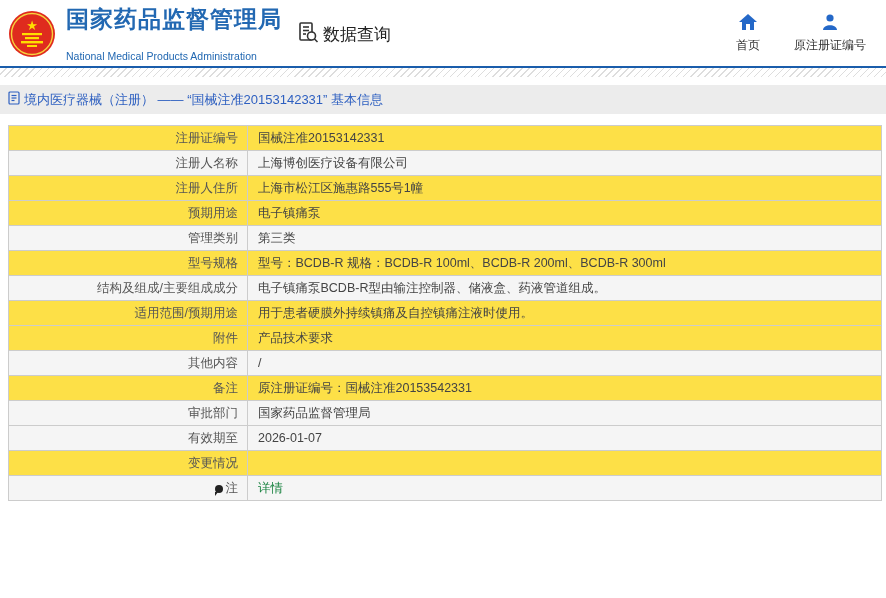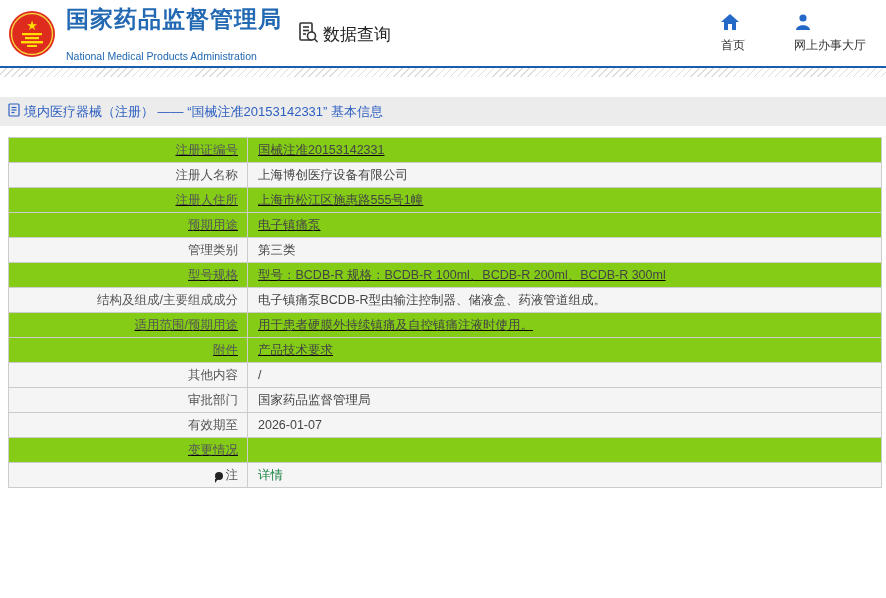--- a/index.html
+++ b/index.html
@@ -9,37 +9,37 @@
   
   .header { display:flex; align-items:center; height:66px; padding:6px 14px 4px 8px; background:#fff; }
   .emblem { width:48px; height:48px; flex:0 0 48px; }
   .title-block { margin-left:10px; }
   .title-cn { font-size:23px; font-weight:bold; color:#2268b2; letter-spacing:1px; line-height:1.15; }
   .title-en { font-size:10.5px; color:#2268b2; margin-top:18px; }
   .data-query { display:flex; align-items:center; margin-left:14px; gap:3px; }
   .data-query-label { font-size:17px; color:#222; font-weight:500; }
   .header-spacer { flex:1; }
   .top-nav { display:flex; gap:34px; margin-right:6px; }
-  .nav-item { display:flex; flex-direction:column; gap:3px; cursor:pointer;margin-left:15px; }
+  .nav-item { display:flex; flex-direction:column; align-items:center; gap:3px; cursor:pointer; }
   .nav-label { font-size:12px; color:#333; white-space:nowrap; }
 
   
   .blue-line { height:2px; background:#1a5dab; }
   .stripe-band { height:9px;
     background:repeating-linear-gradient(135deg,#ffffff 0px,#ffffff 4px,#dddddd 4px,#dddddd 5px); }
 
   
-  .breadcrumb-bar { height:29px; margin-top:20px; background:#ececec;
+  .breadcrumb-bar { height:29px; margin-top:8px; background:#ececec;
     display:flex; align-items:center; padding-left:8px; }
   .breadcrumb-text { font-size:13px; color:#2d5fc0; margin-left:4px; }
 
   
   .info-table { width:874px; margin:11px 8px 0 8px; border-collapse:collapse; table-layout:fixed; }
   .info-table td { border:1px solid #cccccc; height:25px; font-size:12.5px; vertical-align:middle; }
-  .info-table tr.odd  { background:#84cc16;text-decoration:underline; }
+  .info-table tr.odd  { background:#fde047; }
   .info-table tr.even { background:#f5f5f5;margin-top:36px; }
   .label-cell { width:239px; text-align:right; padding-right:9px; color:#555; }
   .value-cell { text-align:left; padding-left:10px; color:#444;
     white-space:nowrap; overflow:hidden; }
   .detail-link { color:#15803d; text-decoration:none; cursor:pointer; }
 
   .note-icon { display:inline-block; width:8px; height:8px; background:#222;
     border-radius:50%; position:relative; margin-right:3px; vertical-align:-1px; }
   .note-icon::after { content:''; position:absolute; left:0; bottom:-3px;
     border-style:solid; border-width:4px 3px 0 0; border-color:#222 transparent transparent transparent; }
@@ -86,21 +86,21 @@
       </span>
       <span class="nav-label">首页</span>
     </div>
     <div class="nav-item">
       <span>
         <svg width="18" height="16" viewBox="0 0 18 16">
           <circle cx="9" cy="4" r="3.6" fill="#2468c8"></circle>
           <path d="M2 16 C2 9.5 16 9.5 16 16 Z" fill="#2468c8"></path>
         </svg>
       </span>
-      <span class="nav-label">网上办事大厅</span>
+      <span class="nav-label">原注册证编号</span>
     </div>
   </div>
 </div>
 
 <div class="blue-line"></div>
 <div class="stripe-band"></div>
 
 <div class="breadcrumb-bar">
   <span>
     <svg width="12" height="14" viewBox="0 0 12 14" fill="none" stroke="#2d5fc0" stroke-width="1.2">
@@ -148,20 +148,24 @@
         <td class="value-cell">用于患者硬膜外持续镇痛及自控镇痛注液时使用。</td>
       </tr>
       <tr class="odd">
         <td class="label-cell">附件</td>
         <td class="value-cell">产品技术要求</td>
       </tr>
       <tr class="even">
         <td class="label-cell">其他内容</td>
         <td class="value-cell">/</td>
       </tr>
+      <tr class="odd">
+        <td class="label-cell">备注</td>
+        <td class="value-cell">原注册证编号：国械注准20153542331</td>
+      </tr>
       <tr class="even">
         <td class="label-cell">审批部门</td>
         <td class="value-cell">国家药品监督管理局</td>
       </tr>
       <tr class="even">
         <td class="label-cell">有效期至</td>
         <td class="value-cell">2026-01-07</td>
       </tr>
       <tr class="odd">
         <td class="label-cell">变更情况</td>

